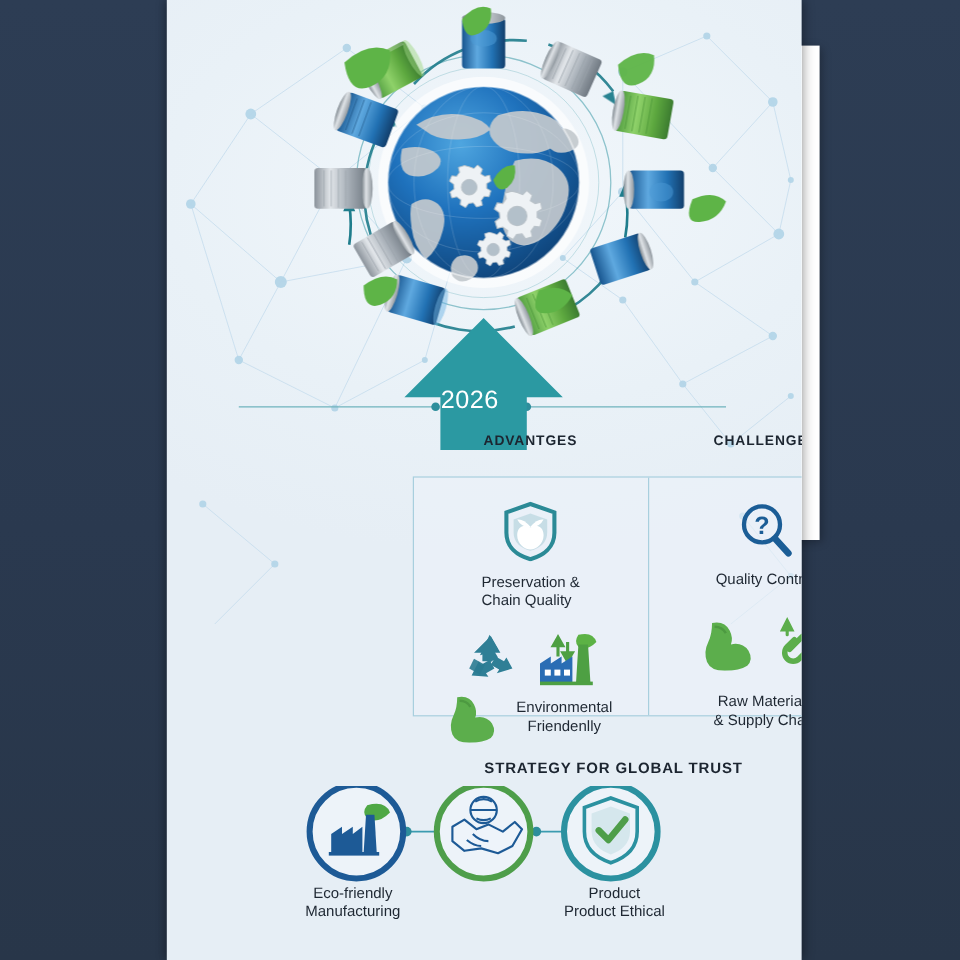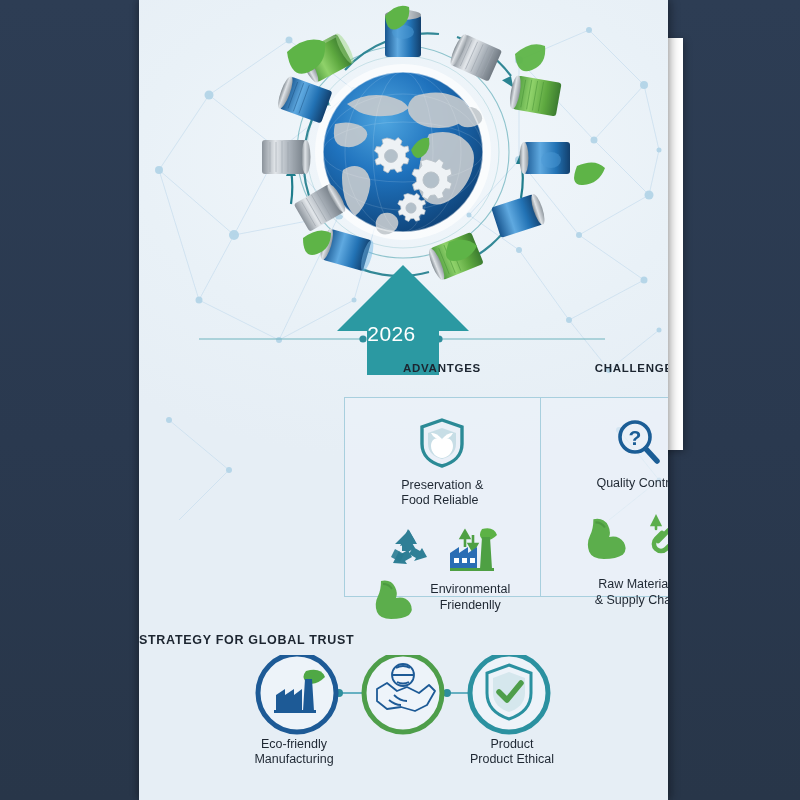--- a/index.html
+++ b/index.html
@@ -139,21 +139,21 @@
 
   .stack-right .row-a { margin-top: 6px; }
   .stack-right .row-icons { margin-top: 22px; }
   .stack-right .row-bottom { margin-top: 16px; }
 
   
   .strategy-title {
     position: absolute;
     left: 0; top: 633px;
     width: 480px;
-    text-align: left;
+    text-align: right;
     font-size: 12.5px;
     font-weight: 700;
     letter-spacing: 0.7px;
     color: #1c2530;
   }
   .strategy-zone {
     position: absolute;
     left: 0; top: 655px;
     width: 590px; height: 145px;
   }
@@ -480,21 +480,21 @@
         <div class="row-a">
           <svg class="ic" width="46" height="50" viewBox="0 0 46 50">
             <path d="M23 2 L43 9 V26 C43 38 34 45 23 48 C12 45 3 38 3 26 V9 Z" fill="none" stroke="#2b8a96" stroke-width="3.4"></path>
             <path d="M23 10 L37 15 V26 C37 34 31 39 23 41 C15 39 9 34 9 26 V15 Z" fill="#2b8a96" opacity="0.18"></path>
             <path d="M23 22 c-5 -4 -11 -1 -11 6 c0 7 6 12 11 12 c5 0 11 -5 11 -12 c0 -7 -6 -10 -11 -6 z" fill="#ffffff"></path>
             <path d="M23 21 q-6 -7 -11 -6 q3 6 11 7 z" fill="#ffffff"></path>
             <path d="M23 21 q6 -7 11 -6 q-3 6 -11 7 z" fill="#ffffff"></path>
           </svg>
           <div class="row-label inline">
             <div>Preservation &amp;</div>
-            <div>Food Reliable</div>
+            <div>Chain Quality</div>
           </div>
         </div>
 
         <div class="row-icons">
           <svg class="ic" width="46" height="44" viewBox="0 0 46 44">
             <g fill="#2f7f96">
               <path d="M23 3 L31 17 L24 17 L24 24 L16 24 L16 17 L9 17 Z" transform="rotate(0 23 20)"></path>
             </g>
             <g fill="#2f7f96">
               <path d="M22 2 l7 12 l-4 0 l4 7 l-7 4 l-4 -7 l-4 1 z"></path>

